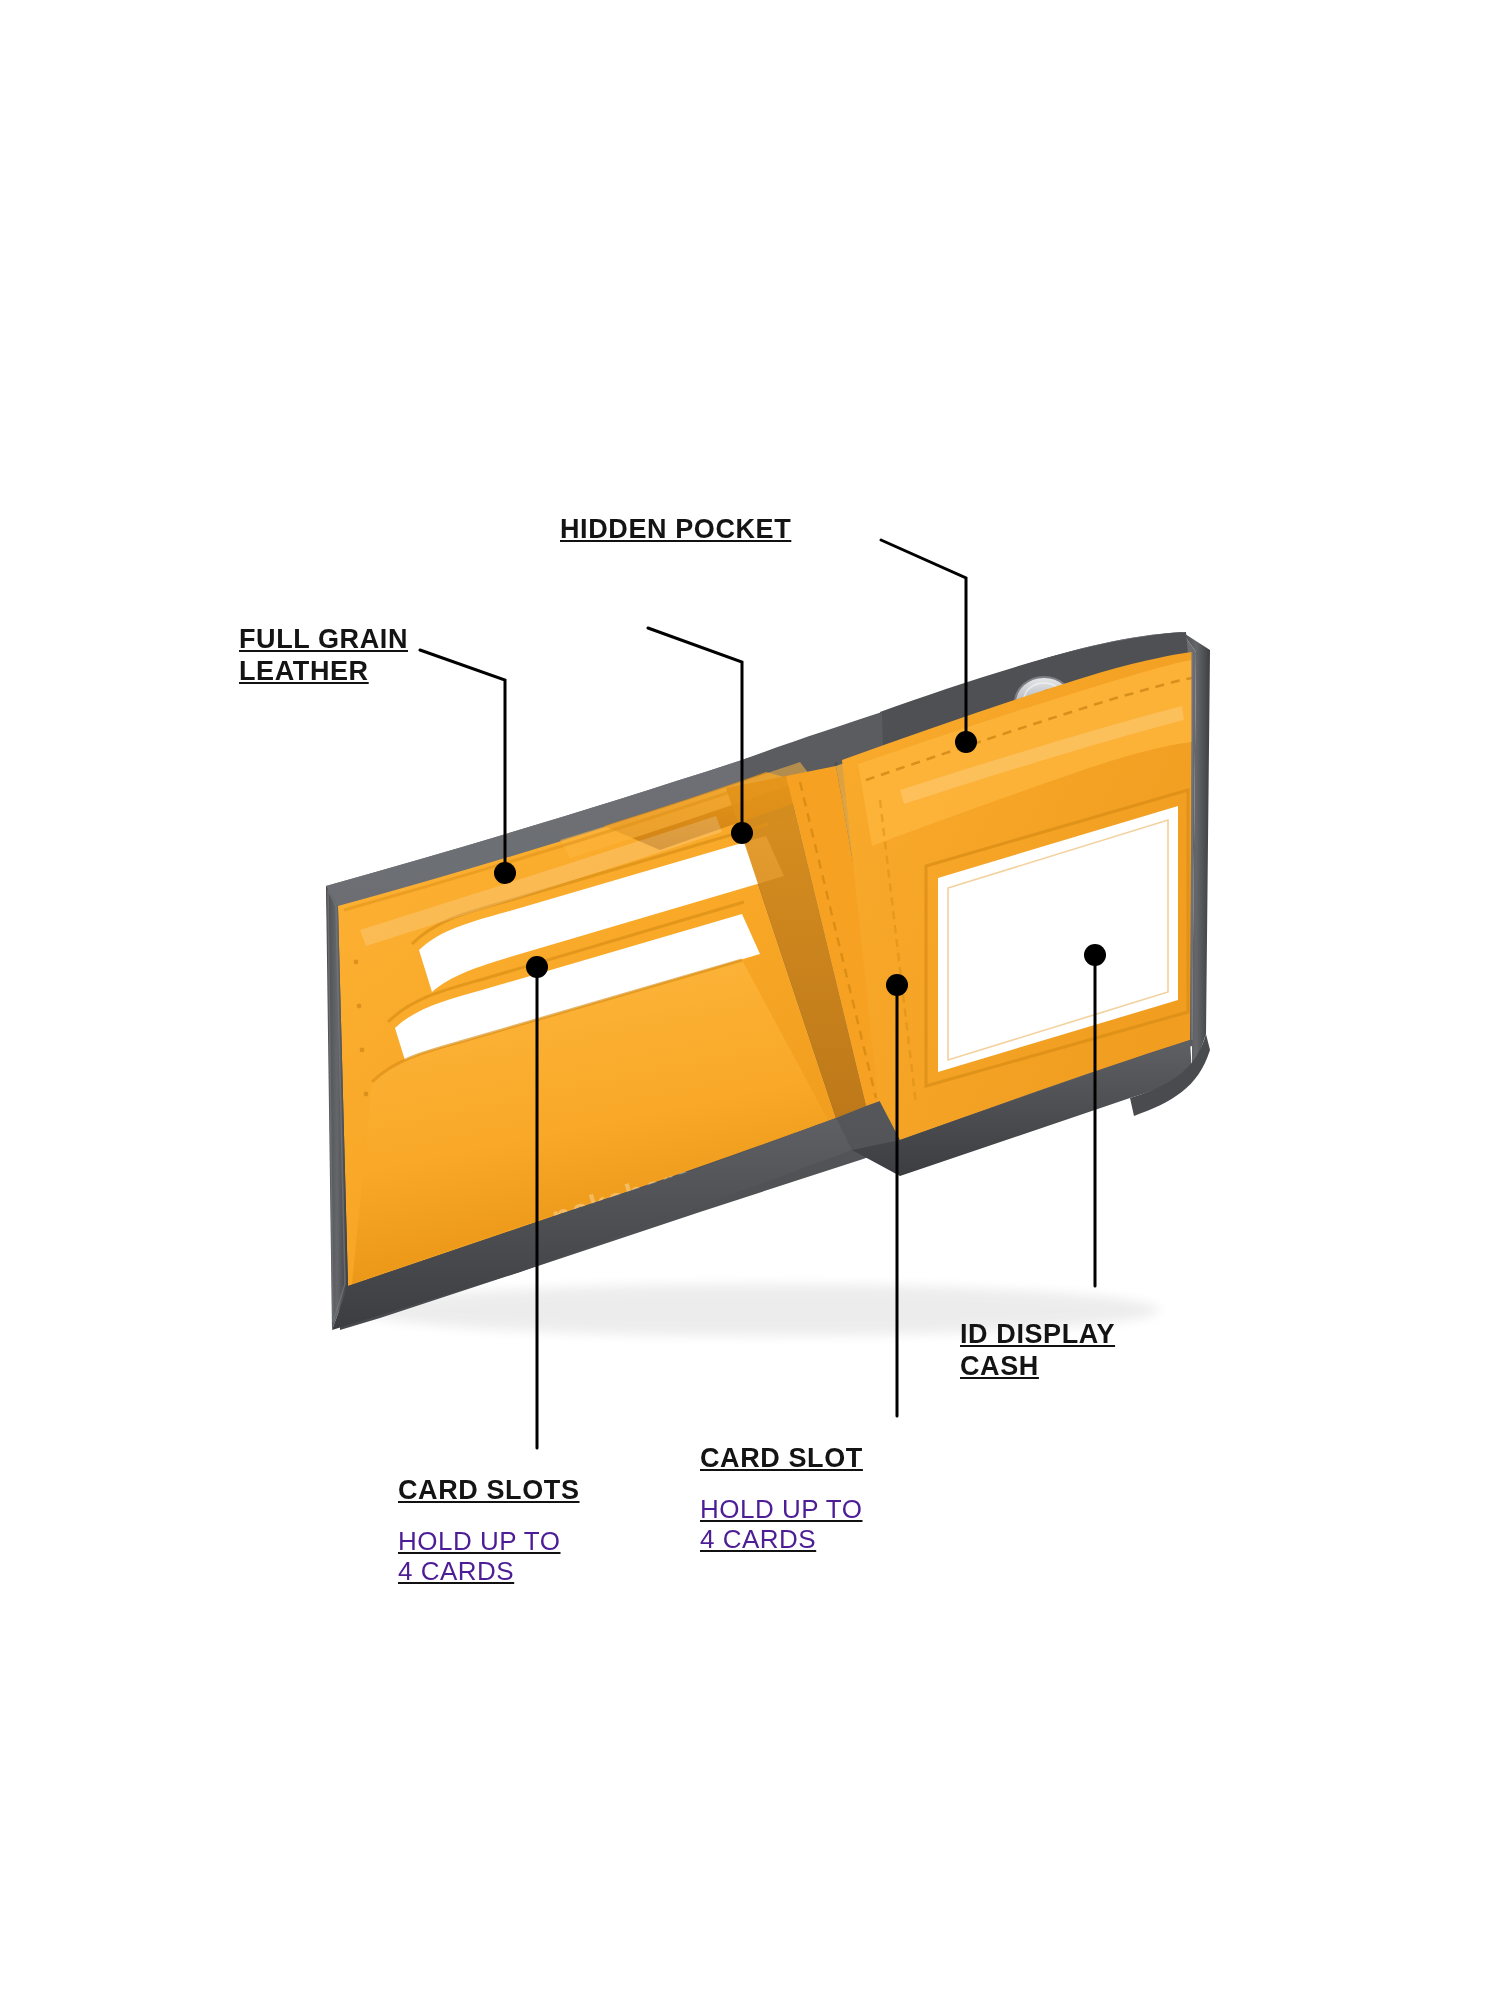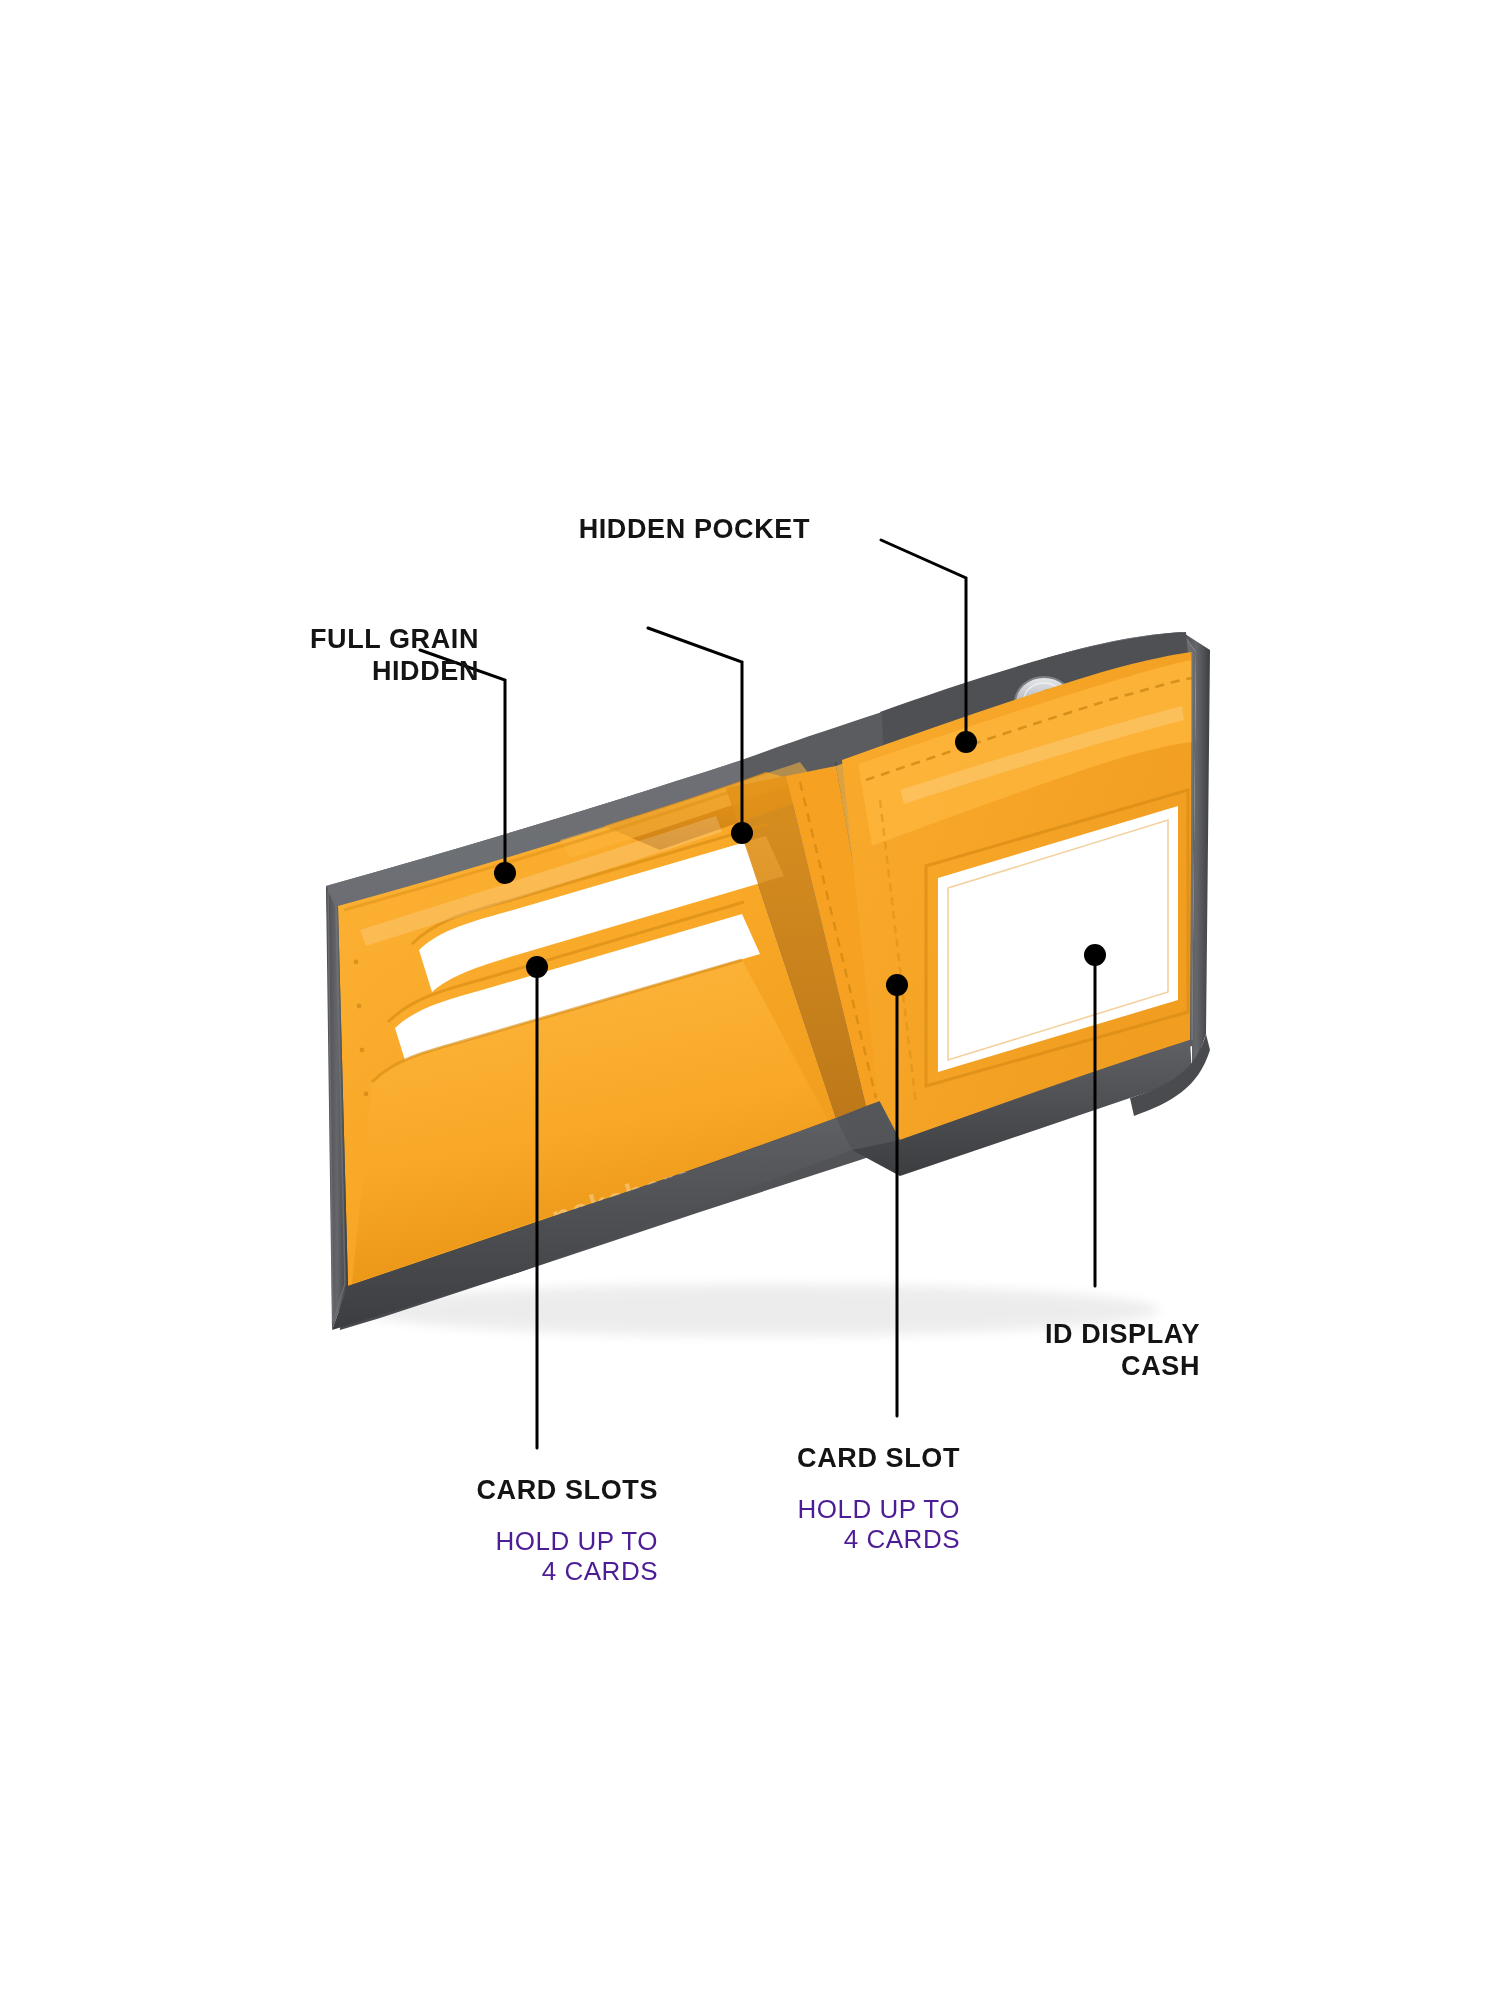--- a/index.html
+++ b/index.html
@@ -3,21 +3,21 @@
 <meta charset="utf-8">
 <title>Wallet Feature Callout Diagram</title>
 <style>
   html,body{margin:0;padding:0;background:#ffffff;}
   body{
     width:1500px;height:2000px;position:relative;overflow:hidden;
     font-family:"Liberation Sans","DejaVu Sans",sans-serif;
     color:#111111;
   }
   #stage{position:absolute;inset:0;width:1500px;height:2000px;}
-  .callout{position:absolute;text-align:right;line-height:1.18;white-space:pre-line;}
+  .callout{position:absolute;text-align:left;line-height:1.18;white-space:pre-line;text-decoration:underline;}
   .callout .hd{font-weight:bold;font-size:27px;letter-spacing:0.6px;color:#141414;display:block;}
   .callout .sub{font-weight:400;font-size:26px;letter-spacing:0.5px;color:#4c1d95;display:block;}
   #c-full-grain{left:239px;top:605px;width:240px;}
   #c-slip-pocket{left:419px;top:570px;width:230px;}
   #c-hidden-pocket{left:560px;top:495px;width:250px;}
   #c-id-display{left:960px;top:1300px;width:240px;}
   #c-card-slots{left:398px;top:1456px;width:260px;}
   #c-card-slot{left:700px;top:1424px;width:260px;}
   svg.layer{position:absolute;left:0;top:0;width:1500px;height:2000px;pointer-events:none;}
   svg#art{pointer-events:auto;}
@@ -314,21 +314,21 @@
       <circle cx="742" cy="833" r="11"></circle>
       <circle cx="966" cy="742" r="11"></circle>
       <circle cx="1095" cy="955" r="11"></circle>
       <circle cx="537" cy="967" r="11"></circle>
       <circle cx="897" cy="985" r="11"></circle>
     </g>
   </svg>
 
   <div class="callout" id="c-full-grain">
     <span class="hd">FULL GRAIN
-HIDDEN</span>
+LEATHER</span>
   </div>
 
 
   <div class="callout" id="c-hidden-pocket">
     <span class="hd">HIDDEN POCKET</span>
   </div>
 
   <div class="callout" id="c-id-display">
     <span class="hd">ID DISPLAY
 CASH</span>

